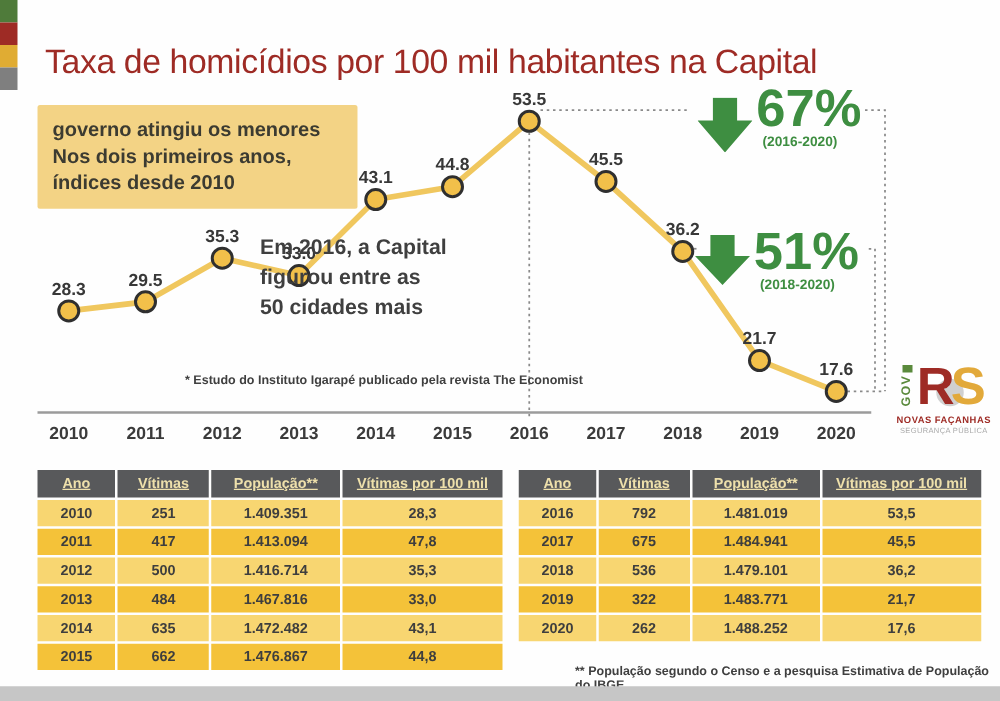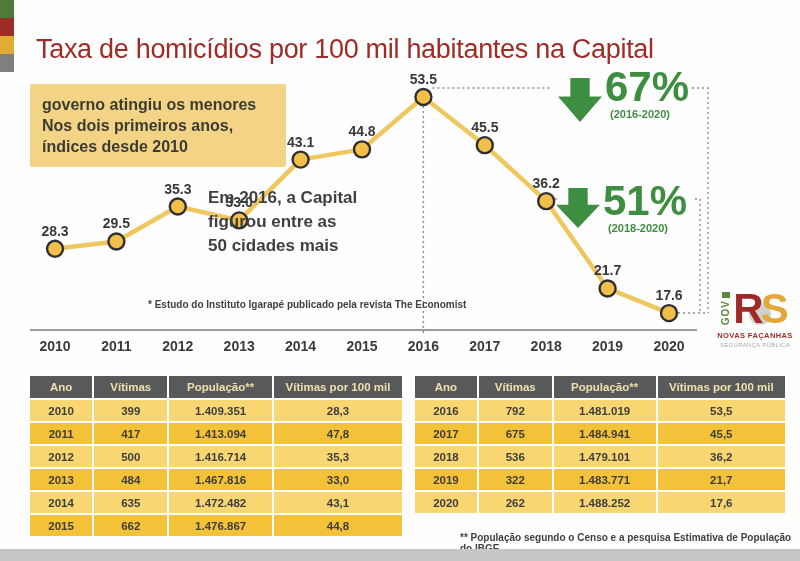--- a/index.html
+++ b/index.html
@@ -53,21 +53,21 @@
   .pct{color:#3e8e41;font-size:42px;font-weight:800;line-height:1.0;}
   .range{color:#3e8e41;font-size:11px;font-weight:bold;margin-top:0;padding-left:5px;}
   
   table{
     position:absolute;z-index:2;border-collapse:separate;border-spacing:2px;
     font-family:"Liberation Sans",sans-serif;font-size:11.5px;font-weight:bold;color:#3e3e3e;
     table-layout:fixed;
   }
   #table-left{left:28px;top:374px;width:376px;}
   #table-right{left:413px;top:374px;width:374px;}
-  th{background:#58595b;color:#eee0ab;height:20px;font-weight:bold;font-size:11.5px;}
+  th{background:#58595b;color:#eee0ab;height:20px;font-weight:bold;font-size:11.5px;text-decoration:underline;}
   td{height:19px;text-align:center;}
   tbody tr:nth-child(odd) td{background:#f8d671;}
   tbody tr:nth-child(even) td{background:#f4c239;}
   
   #logo{position:absolute;left:712px;top:282px;width:86px;z-index:2;text-align:center;}
   .logo-top{display:flex;align-items:flex-end;justify-content:center;height:46px;}
   .gov-col{display:flex;flex-direction:column;align-items:center;margin-right:2px;padding-bottom:3px;}
   .gov-flag{width:8px;height:6px;background:#5a8a3c;margin-bottom:2px;}
   .gov-vertical{
     color:#5a8a3c;font-size:10px;font-weight:bold;letter-spacing:1px;line-height:1;
@@ -179,21 +179,21 @@
       <tr>
         <th>Ano</th>
         <th>Vítimas</th>
         <th>População**</th>
         <th>Vítimas por 100 mil</th>
       </tr>
     </thead>
     <tbody>
       <tr>
         <td>2010</td>
-        <td>399</td>
+        <td>251</td>
         <td>1.409.351</td>
         <td>28,3</td>
       </tr>
       <tr>
         <td>2011</td>
         <td>417</td>
         <td>1.413.094</td>
         <td>47,8</td>
       </tr>
       <tr>

